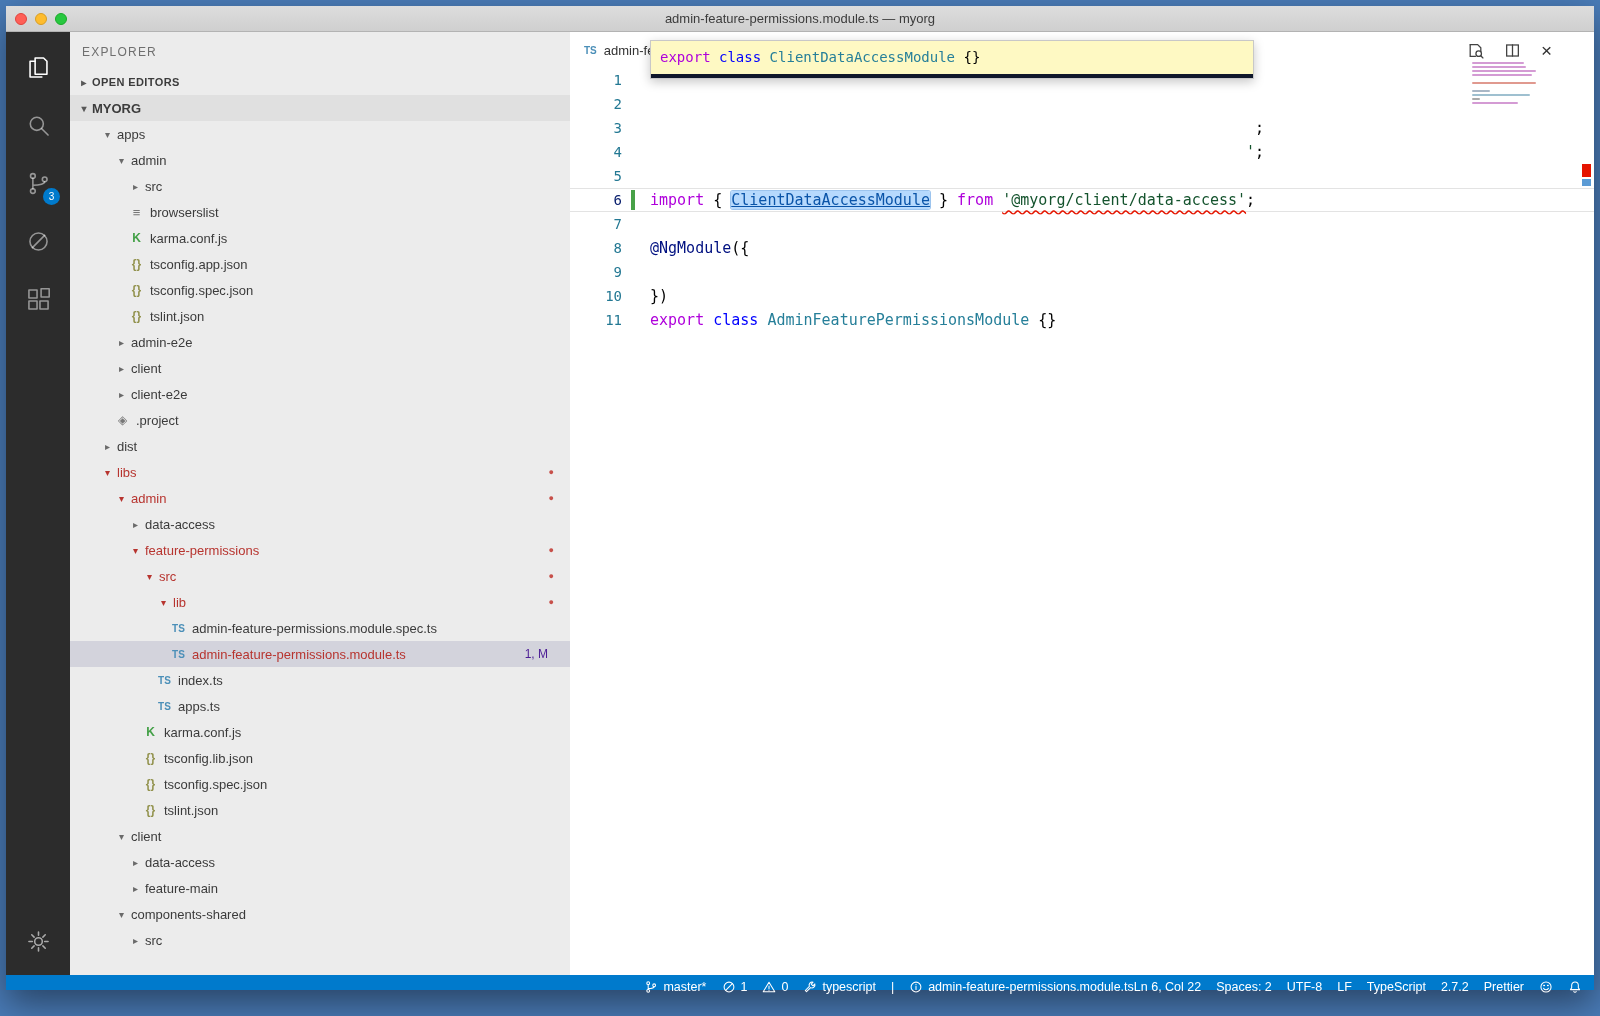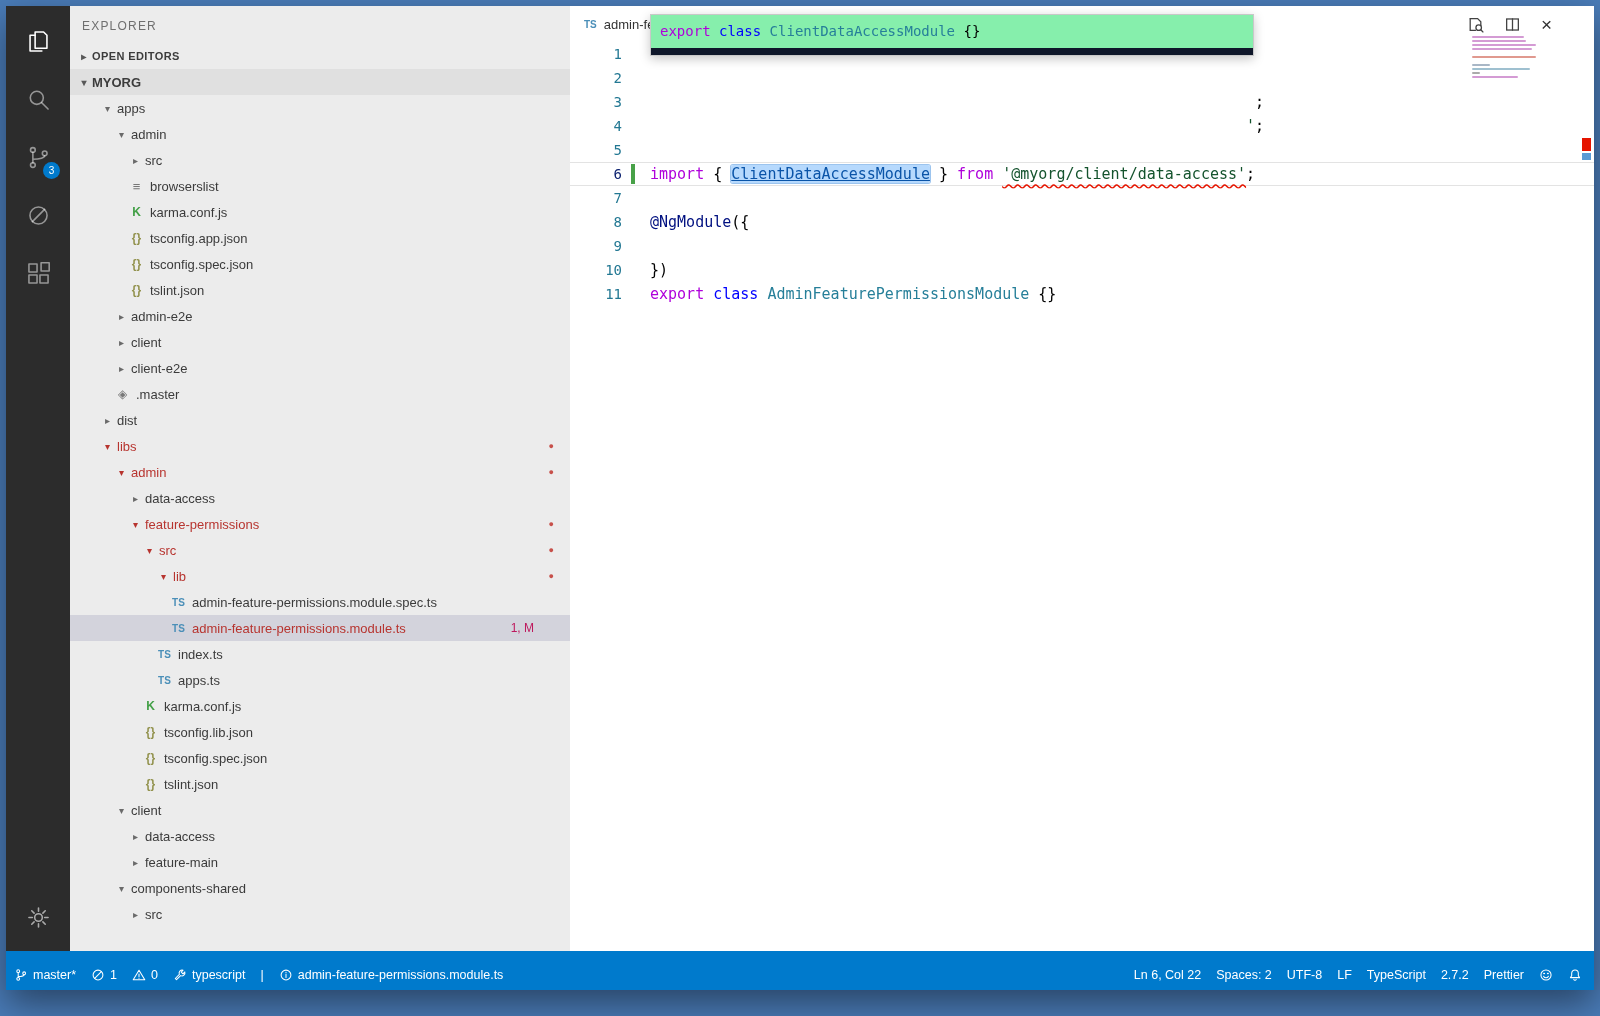--- a/index.html
+++ b/index.html
@@ -32,21 +32,21 @@
   .section-header.root{font-size:13px;background:#e0e0e0;padding-left:6px}
   .tree{flex:1;overflow:hidden;font-size:13px;color:#3b3b3b}
   .row{height:26px;display:flex;align-items:center;cursor:pointer;padding-right:16px}
   .row .tw{width:15px;flex:none;text-align:center;font-size:10px;color:#6a6a6a}
   .row .fico{width:17px;flex:none;text-align:center;margin-right:3px}
   .row .lbl{margin-left:2px;white-space:nowrap}
   .row.modified .lbl,.row.modified .tw{color:#b7342f}
   .row.selected{background:#d3d3dc}
   .row .grow{flex:1}
   .row .dot{color:#c7504a;font-size:9px}
-  .row .badge{color:#be185d;font-size:12px;margin-right:20px}
+  .row .badge{color:#4c1d95;font-size:12px;margin-right:6px}
   .fico.ts{color:#4b8fb8;font-weight:bold;font-size:10px}
   .fico.json{color:#93934f;font-weight:bold;font-size:12px}
   .fico.karma{color:#43a047;font-weight:bold;font-size:12px}
   .fico.list{color:#777;font-size:13px}
   .fico.git{color:#777;font-size:12px}
   
   .editor{flex:1;position:relative;background:#fff;overflow:hidden}
   .tabbar{height:36px;display:flex;align-items:stretch;position:relative}
   .tab{display:flex;align-items:center;gap:7px;padding:0 14px;background:#fff;font-size:13px;color:#333;max-width:300px;white-space:nowrap;overflow:hidden;cursor:pointer}
   .ts-badge{color:#4b8fb8;font-weight:bold;font-size:10px}
@@ -67,42 +67,50 @@
   .c-ty{color:#267f99}
   .c-str{color:#14532d}
   .c-pl{color:#000}
   .c-pr{color:#001080}
   .c-dec{color:#001080}
   .s-link{background:#b6d9fd;color:#0a54a8;text-decoration:underline;border-radius:2px;box-shadow:0 0 0 1px #9cc4ee;cursor:pointer}
   .s-squiggle{text-decoration-line:underline;text-decoration-style:wavy;text-decoration-color:#e51400;text-underline-offset:4px}
   
   .tooltip{position:absolute;left:80px;top:8px;width:604px;background:#f3f3f3;border:1px solid #c8c8c8;box-shadow:0 3px 10px rgba(0,0,0,.22);z-index:20;font-family:"DejaVu Sans Mono",monospace;font-size:14px;line-height:21px;color:#1b1b1b}
   .tt-sec{padding:6px 9px}
-  .tt-sig{border-bottom:7px solid #0f172a;background:#86efac}
+  .tt-sig{border-bottom:4px solid #0f172a;background:#fef9c3}
   .tt-msg{border-bottom:1px solid #d4d4d4}
   .tt-alias{background:#eeeeee}
   
   .minimap{position:absolute;top:30px;right:56px;width:66px}
   .mm-row{height:2px;margin-bottom:2px;display:flex}
   .mm-b{height:2px;border-radius:1px}
   .mark-err{position:absolute;right:3px;top:132px;width:9px;height:13px;background:#e51400}
   .mark-cur{position:absolute;right:3px;top:147px;width:9px;height:7px;background:#5b9bd5}
   
-  .statusbar{height:39px;background:#007acc;color:#fff;display:flex;align-items:center;font-size:12.5px;padding:8px 12px 0 8px;justify-content:space-between;flex:none}
+  .statusbar{height:15px;background:#007acc;color:#fff;display:flex;align-items:center;font-size:12.5px;padding:8px 12px 0 8px;justify-content:flex-end;flex:none}
   .sb-left,.sb-right{display:flex;align-items:center;gap:15px}
   .sb-item{display:flex;align-items:center;gap:5px;cursor:pointer;white-space:nowrap}
   .sb-item svg{width:14px;height:14px;fill:none;stroke:currentColor;stroke-width:1.2;stroke-linecap:round;stroke-linejoin:round}
   .sb-item .f{stroke-width:1.8}
 </style>
 </head>
 <body>
 
 <div class="desktop">
   <div class="window">
 
+    <div class="titlebar">
+      <div class="traffic">
+        <span class="tl red"></span>
+        <span class="tl yellow"></span>
+        <span class="tl green"></span>
+      </div>
+      <div class="title">admin-feature-permissions.module.ts — myorg</div>
+    </div>
 
     <div class="main">
       <div class="activitybar">
         <div id="act-items">
             <div class="act-item active">
               <svg viewBox="0 0 24 24">
                 <path d="M9 3.5h7.5l3 3V18H9z"></path>
                 <path d="M9 6.5H4.5v14H15"></path>
               </svg>
             </div>
@@ -203,21 +211,21 @@
               <span class="lbl">client</span>
               <span class="grow"></span>
             </div>
             <div class="row" style="padding-left: 44px;">
               <span class="tw">▸</span>
               <span class="lbl">client-e2e</span>
               <span class="grow"></span>
             </div>
             <div class="row" style="padding-left: 44px;">
               <span class="fico git">◈</span>
-              <span class="lbl">.master</span>
+              <span class="lbl">.project</span>
               <span class="grow"></span>
             </div>
             <div class="row" style="padding-left: 30px;">
               <span class="tw">▸</span>
               <span class="lbl">dist</span>
               <span class="grow"></span>
             </div>
             <div class="row modified" style="padding-left: 30px;">
               <span class="tw">▾</span>
               <span class="lbl">libs</span>

